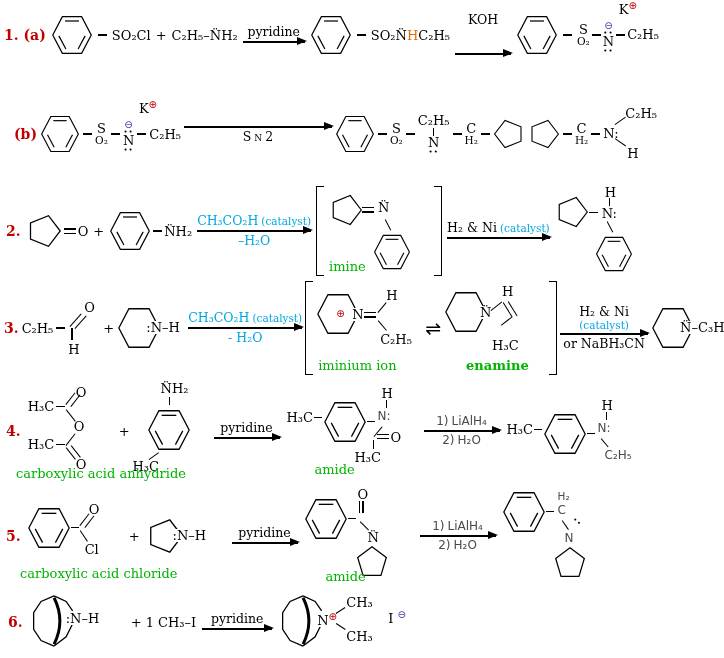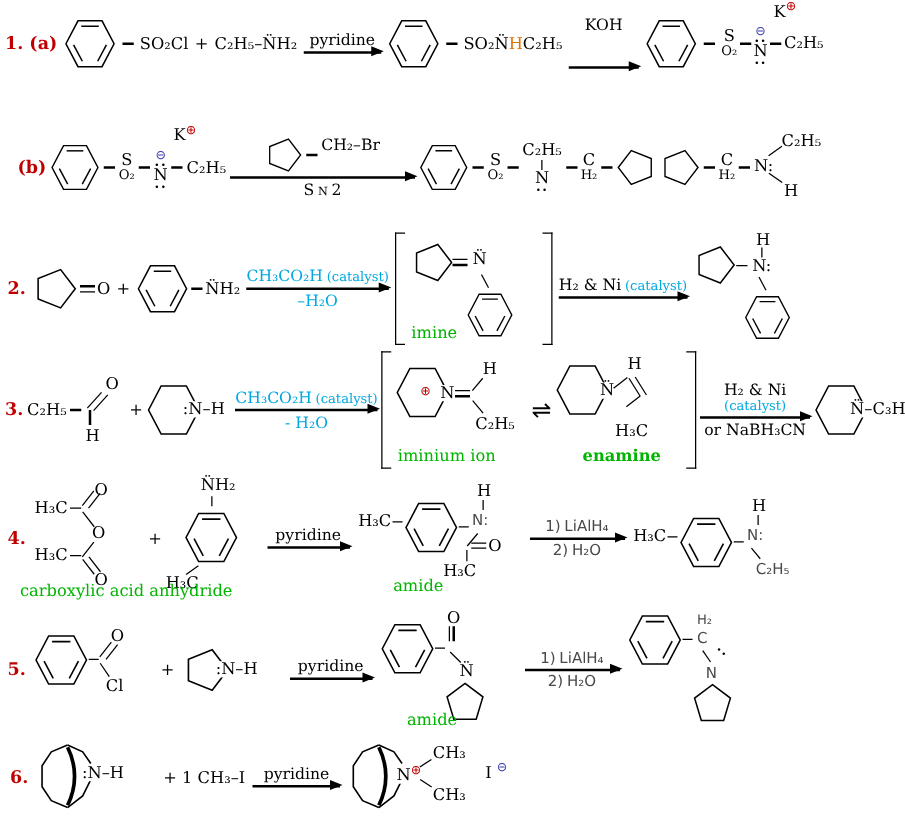--- a/index.html
+++ b/index.html
@@ -140,27 +140,20 @@
         <span class="circ navy">⊖</span>
         <span class="lp">••</span>
         <span>N</span>
         <span class="lp">••</span>
       </span>
       <span class="kp"><span>K</span><sup class="circ red">⊕</sup></span>
     </span>
     <i class="b"></i>
     <span>C₂H₅</span>
     <span class="arr" style="min-width:148px;">
-      <span class="ln">
-        <svg class="ring" width="30" height="30" style="align-self:center;">
-            <use href="#pent"></use>
-          </svg>
-        <i class="b" style="align-self:center;"></i>
-        <span>CH₂–Br</span>
-      </span>
       <i class="shaft"></i>
       <span class="ln">
           <span>S</span>
           <sub>N</sub>
           <span>2</span>
         </span>
     </span>
     <svg class="ring" width="40" height="44">
         <use href="#bz"></use>
       </svg>
@@ -477,20 +470,21 @@
       <i class="dg" style="left:44px;top:25px;width:8px;"></i>
       <span class="sans small" style="left:56px;top:4px;">H₂</span>
       <span class="atom sans" style="left:55px;top:18px;">C</span>
       <span class="lp" style="left:70px;top:34px;transform:rotate(40deg);">••</span>
       <i class="dg" style="left:60px;top:34px;width:11px;transform:rotate(55deg);"></i>
       <span class="atom sans" style="left:62px;top:46px;">N</span>
       <svg class="ring" style="left:50px;top:60px;" width="36" height="34">
           <use href="#pentT"></use>
         </svg>
     </div>
+    <span class="green" style="position:absolute;left:14px;top:80px;">carboxylic acid chloride</span>
   </div>
 
   <div class="row" style="top:588px;left:8px;height:68px;gap:6px;">
     <span class="num">6.</span>
     <div class="mol" style="width:96px;height:62px;">
       <svg class="ring" style="left:0;top:1px;" width="52" height="58">
           <use href="#bic"></use>
         </svg>
       <span class="atom" style="left:36px;top:21px;">:N–H</span>
     </div>

